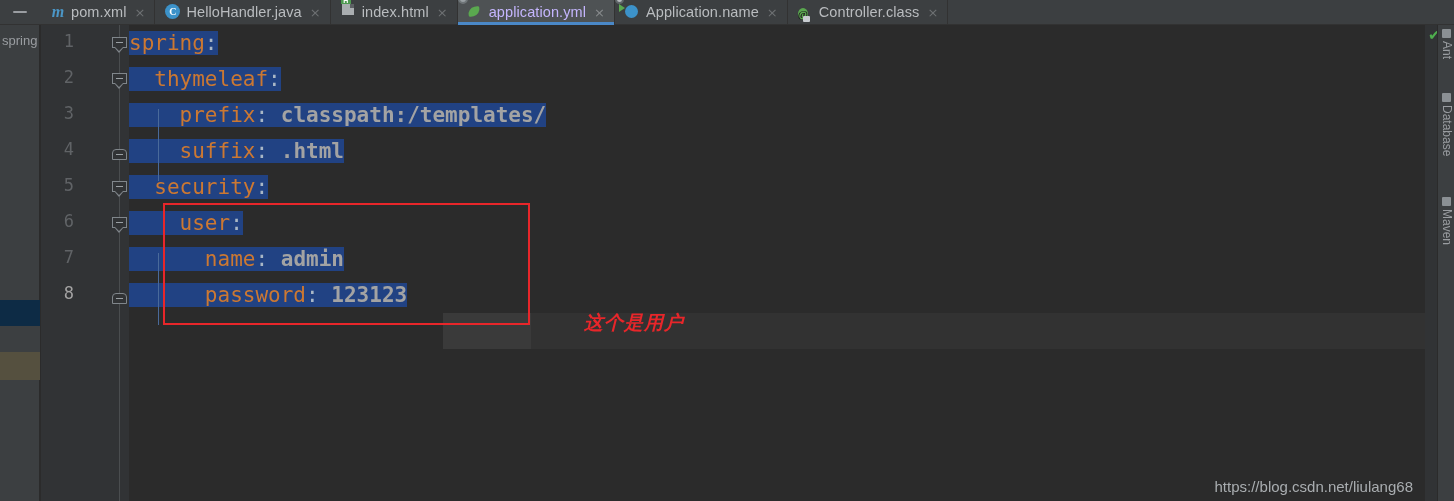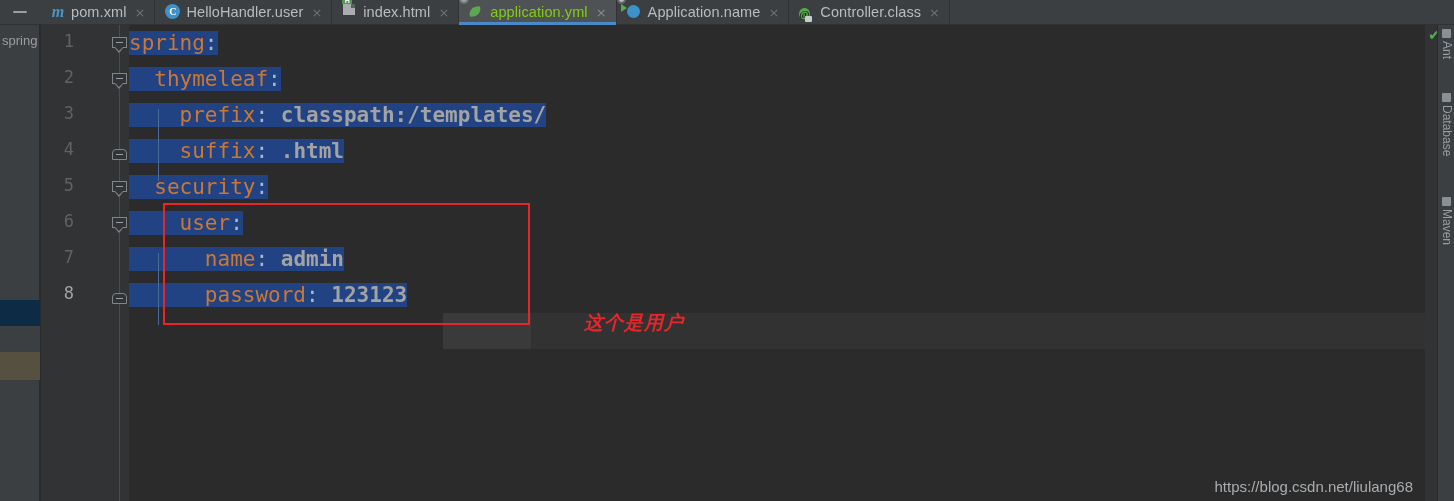--- a/index.html
+++ b/index.html
@@ -28,21 +28,21 @@
     padding: 0 9px 0 10px; position: relative;
     background: #3c3f41; cursor: default;
     border-right: 1px solid #323232;
   }
   .tab.active { background: #4e5254; }
   .tab.active::after {
     content: ""; position: absolute; left: 0; right: 0; bottom: -1px;
     height: 3px; background: #4a88c7;
   }
   .tab-label { font-size: 14.5px; color: #b9bcbf; white-space: nowrap; letter-spacing: .1px; }
-  .tab.active .tab-label { color: #84cc16; }
+  .tab.active .tab-label { color: #c4b5fd; }
   .tab-close {
     font-size: 13px; color: #6e7173; line-height: 1; margin-left: 3px;
     font-family: "DejaVu Sans", sans-serif;
   }
   .tab.active .tab-close { color: #878a8c; }
 
   
   .ticon { width: 16px; height: 16px; position: relative; flex: 0 0 16px; }
   .ic-maven {
     font-family: "Liberation Serif", serif; font-style: italic; font-weight: bold;
@@ -235,21 +235,21 @@
     <div class="tabs" id="tabs-host">
         <div class="tab">
           <span class="ticon ic-maven">m</span>
           <span class="tab-label">pom.xml</span>
           <span class="tab-close">×</span>
         </div>
         <div class="tab">
           <span class="ticon">
             <span class="ic-class">C</span>
           </span>
-          <span class="tab-label">HelloHandler.user</span>
+          <span class="tab-label">HelloHandler.java</span>
           <span class="tab-close">×</span>
         </div>
         <div class="tab">
           <span class="ticon"><span class="ic-html"><span class="pg"></span><span class="hh">H</span></span></span>
           <span class="tab-label">index.html</span>
           <span class="tab-close">×</span>
         </div>
         <div class="tab active">
           <span class="ticon"><span class="ic-yml"><span class="leaf"></span><span class="gear"></span></span></span>
           <span class="tab-label">application.yml</span>

